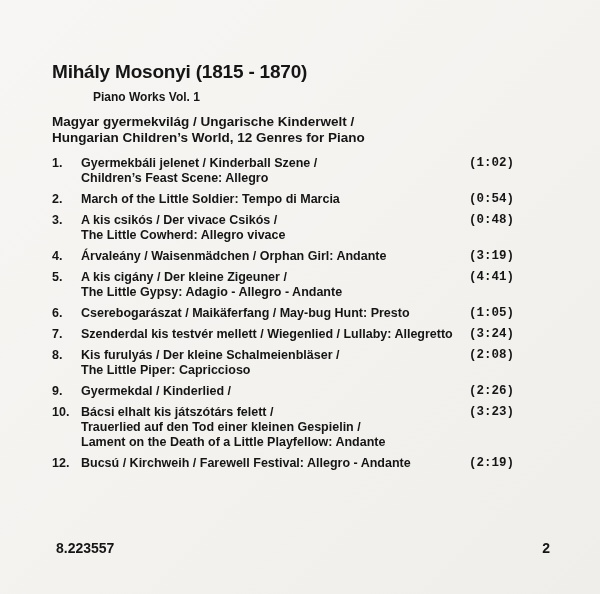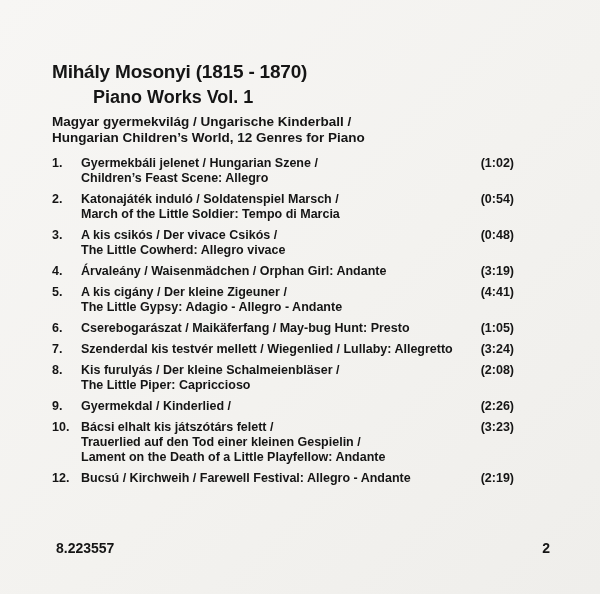--- a/index.html
+++ b/index.html
@@ -22,21 +22,21 @@
     top: 61px;
     width: 462px;
   }
   .composer {
     font-size: 19px;
     line-height: 22px;
     letter-spacing: -0.2px;
     white-space: nowrap;
   }
   .series {
-    font-size: 18px;
+    font-size: 12px;
     line-height: 16px;
     margin-top: 6px;
     padding-left: 41px;
   }
   .album {
     margin-top: 9px;
     font-size: 13.5px;
     line-height: 16px;
   }
   .tracks {
@@ -54,58 +54,58 @@
     width: 29px;
   }
   .ttext {
     flex: 1;
     padding-right: 6px;
   }
   .tdur {
     flex: none;
     width: 46px;
     text-align: right;
+    font-family: Liberation Mono, monospace;
   }
   .footer {
     position: absolute;
     left: 56px;
     top: 540px;
     width: 494px;
     display: flex;
     justify-content: space-between;
     font-size: 14px;
     line-height: 16px;
   }
 </style>
 </head>
 <body>
 
 <div class="page">
   <div class="composer">Mihály Mosonyi (1815 - 1870)</div>
   <div class="series">Piano Works Vol. 1</div>
   <div class="album">
-    <div>Magyar gyermekvilág / Ungarische Kinderball /</div>
+    <div>Magyar gyermekvilág / Ungarische Kinderwelt /</div>
     <div>Hungarian Children’s World, 12 Genres for Piano</div>
   </div>
 
   <div class="tracks">
 
     <div class="track">
       <div class="tnum">1.</div>
       <div class="ttext">
-        <div>Gyermekbáli jelenet / Hungarian Szene /</div>
+        <div>Gyermekbáli jelenet / Kinderball Szene /</div>
         <div>Children’s Feast Scene: Allegro</div>
       </div>
       <div class="tdur">(1:02)</div>
     </div>
 
     <div class="track">
       <div class="tnum">2.</div>
       <div class="ttext">
-        <div>Katonajáték induló / Soldatenspiel Marsch /</div>
         <div>March of the Little Soldier: Tempo di Marcia</div>
       </div>
       <div class="tdur">(0:54)</div>
     </div>
 
     <div class="track">
       <div class="tnum">3.</div>
       <div class="ttext">
         <div>A kis csikós / Der vivace Csikós /</div>
         <div>The Little Cowherd: Allegro vivace</div>

